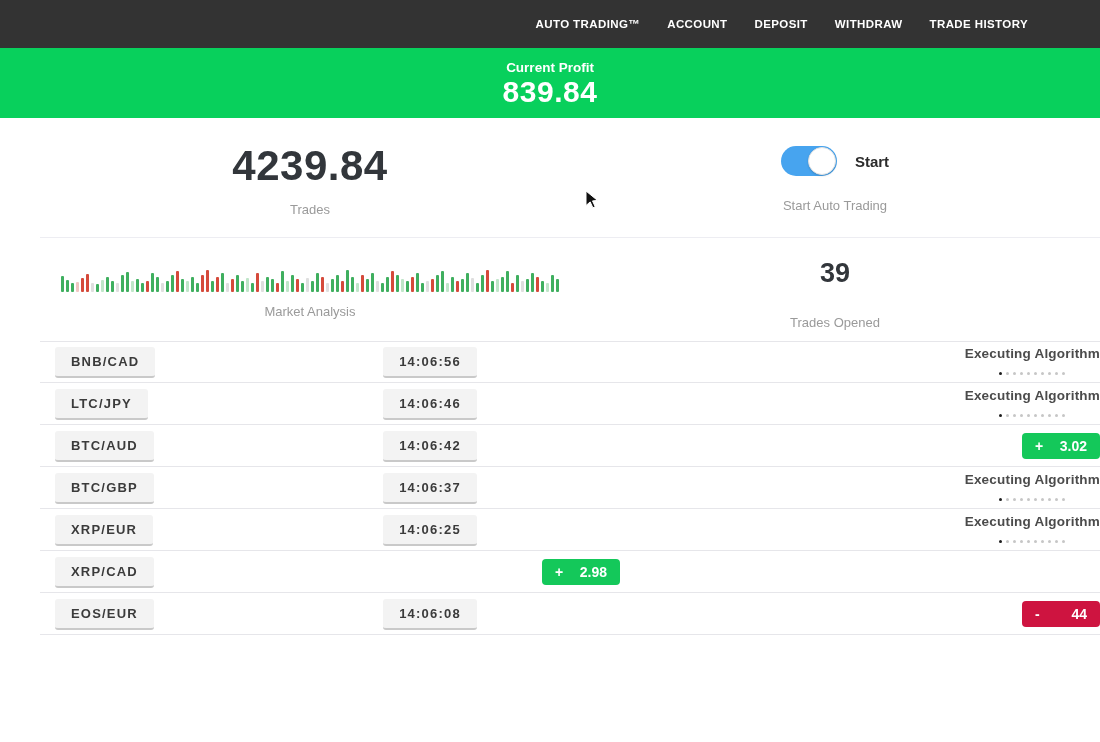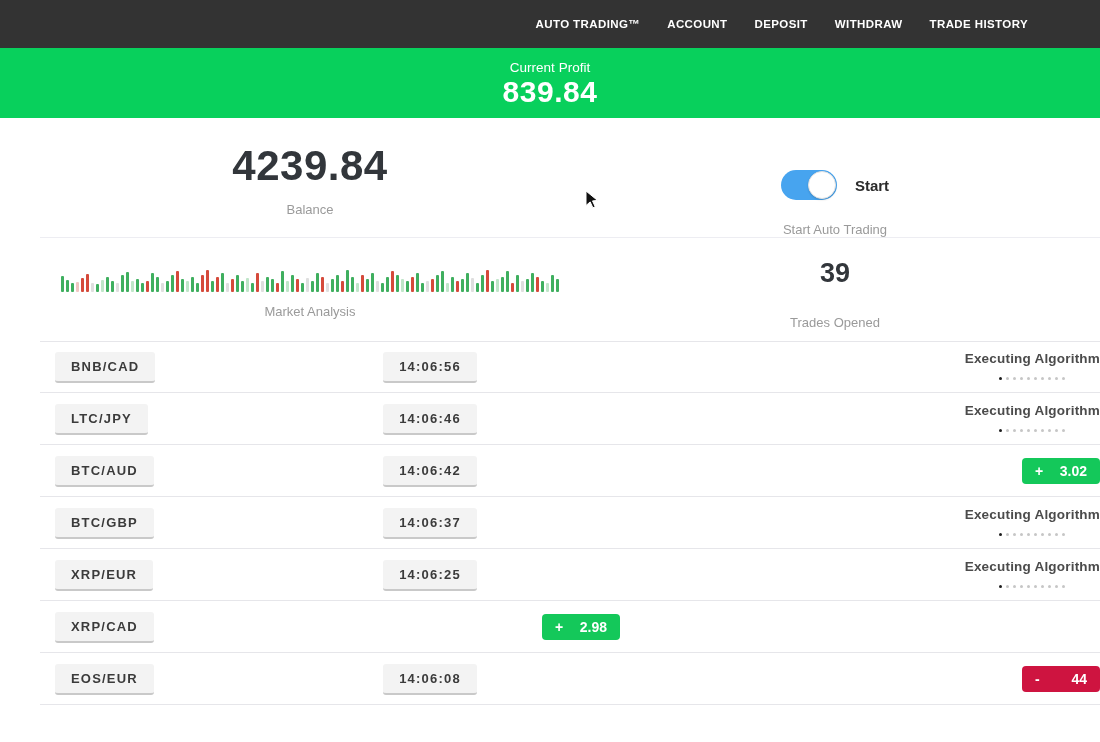--- a/index.html
+++ b/index.html
@@ -10,51 +10,51 @@
   *{box-sizing:border-box; margin:0; padding:0;}
   html,body{width:1100px;height:742px;overflow:hidden;}
   body{font-family:"Liberation Sans", sans-serif; background:#ffffff; position:relative;}
 
   
   .nav{height:48px; background:var(--nav-bg); display:flex; justify-content:flex-end; align-items:center; gap:27px; padding-right:72px;}
   .nav-item{color:#fff; font-size:11.5px; font-weight:bold; letter-spacing:.4px; cursor:pointer; white-space:nowrap;}
 
   
   .banner{height:70px; background:var(--banner-green); color:#fff; display:flex; flex-direction:column; align-items:center; justify-content:center;}
-  .banner-label{font-size:13.5px; font-weight:normal; margin-top:2px;}
+  .banner-label{font-size:13.5px; font-weight:bold; margin-top:2px;}
   .banner-value{font-size:30px; font-weight:bold; line-height:1.1; letter-spacing:.5px;}
 
   
   .stats-row{display:grid; grid-template-columns:620px 430px; position:relative;}
   .stats-top{height:120px;}
   .stats-top::after{content:""; position:absolute; bottom:0; left:40px; right:0; border-bottom:1px solid #ededf2;}
   .stats-bottom{height:103px;}
   .stat{display:flex; flex-direction:column; align-items:center; justify-content:flex-start;}
   .stat-label{color:var(--muted); font-size:13px;}
 
   .balance-value{font-size:42px; font-weight:bold; color:var(--ink); margin-top:24px; letter-spacing:.5px;}
   .balance-label{margin-top:12px;}
 
-  .toggle-row{display:flex; align-items:center; gap:18px; margin-top:52px;justify-content:space-between;}
+  .toggle-row{display:flex; align-items:center; gap:18px; margin-top:28px;justify-content:space-between;}
   .toggle{width:56px; height:30px; border-radius:15px; background:var(--toggle-blue); position:relative; cursor:pointer;}
   .knob{width:28px; height:28px; border-radius:50%; background:#fff; position:absolute; top:1px; right:1px; border:1px solid #e2e2e2; box-shadow:0 1px 2px rgba(0,0,0,.15);}
   .toggle-state{font-size:15px; font-weight:bold; color:#2b2b2b;}
   .auto-label{margin-top:22px;}
 
   .bars{height:32px; display:flex; align-items:flex-end; gap:2px; margin-top:22px;}
   .bar{width:3px; border-radius:1px;}
   .bars-label{margin-top:12px;}
 
   .opened-value{font-size:27px; font-weight:bold; color:var(--ink); margin-top:20px;text-align:right;}
   .opened-label{margin-top:26px;}
 
   
   .trades{position:relative;}
   .trades::before{content:""; position:absolute; top:0; left:40px; right:0; border-top:1px solid var(--divider);}
-  .trade-row{display:grid; grid-template-columns:240px 380px 1fr; align-items:center; height:52px; position:relative;}
+  .trade-row{display:grid; grid-template-columns:240px 380px 1fr; align-items:center; height:42px; position:relative;}
   .trade-row::after{content:""; position:absolute; bottom:0; left:40px; right:0; border-bottom:1px solid var(--divider);}
   .cell-pair{padding-left:55px;}
   .cell-time{text-align:center;}
   .cell-status{display:flex; justify-content:flex-end; padding-left:78px;}
   .pill{display:inline-block; background:#f3f3f3; border-bottom:2px solid #c9c9c9; border-radius:3px; padding:7px 16px; font-size:13px; font-weight:bold; color:#3b3b3b; letter-spacing:1.2px;}
   .exec{text-align:center;}
   .exec-label{font-size:13.5px; font-weight:bold; color:#4b4b4b; letter-spacing:.2px;}
   .dots{display:inline-flex; gap:4px; margin-top:6px;}
   .dot{width:3px; height:3px; border-radius:50%; background:#c6c6c6;}
   .dot.active{background:#1d1d1d;}
@@ -76,21 +76,21 @@
   </nav>
 
 <header class="banner">
   <div class="banner-label">Current Profit</div>
   <div class="banner-value">839.84</div>
 </header>
 
 <section class="stats-row stats-top">
   <div class="stat">
     <div class="balance-value">4239.84</div>
-    <div class="stat-label balance-label">Balance</div>
+    <div class="stat-label balance-label">Trades</div>
   </div>
   <div class="stat">
     <div class="toggle-row">
       <div class="toggle">
           <div class="knob"></div>
         </div>
       <span class="toggle-state">Start</span>
     </div>
     <div class="stat-label auto-label">Start Auto Trading</div>
   </div>

